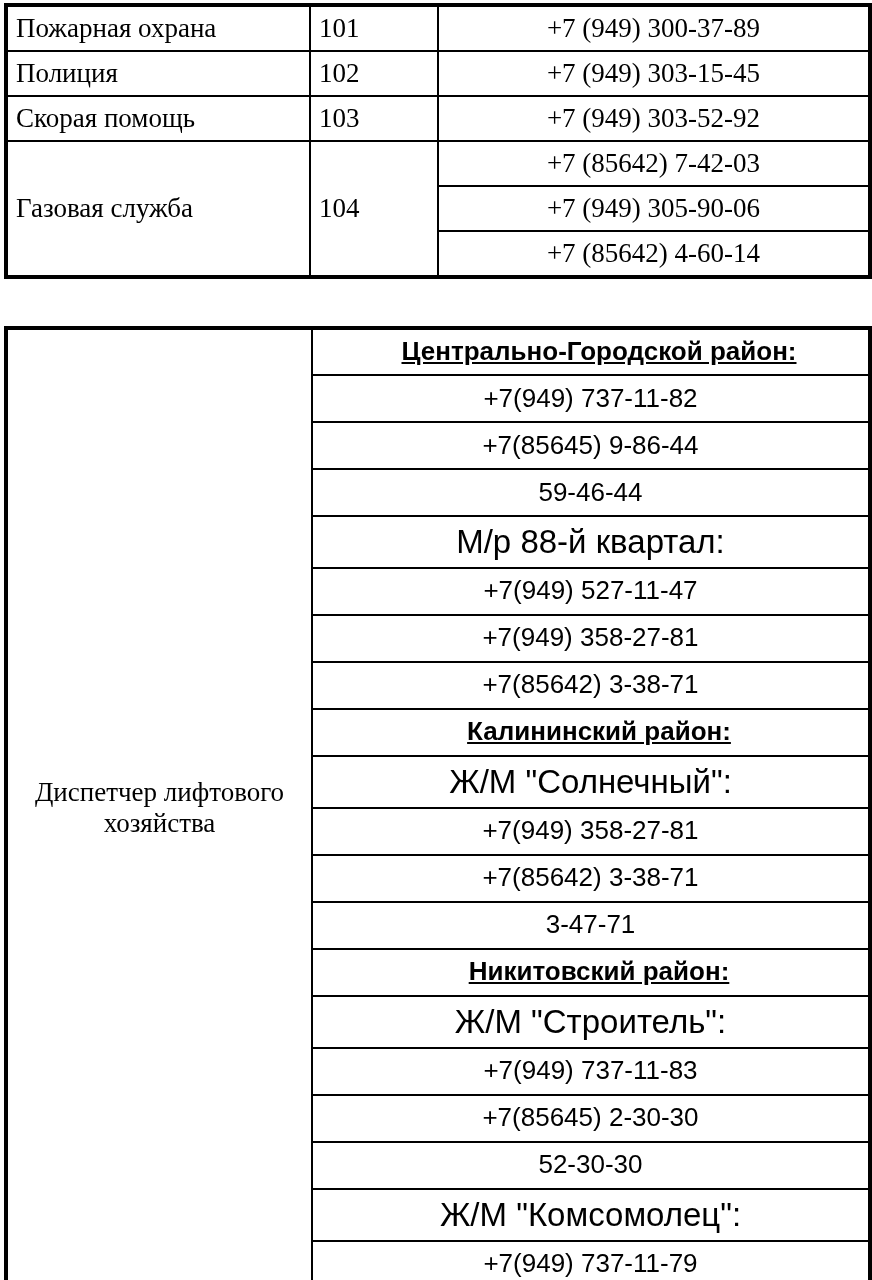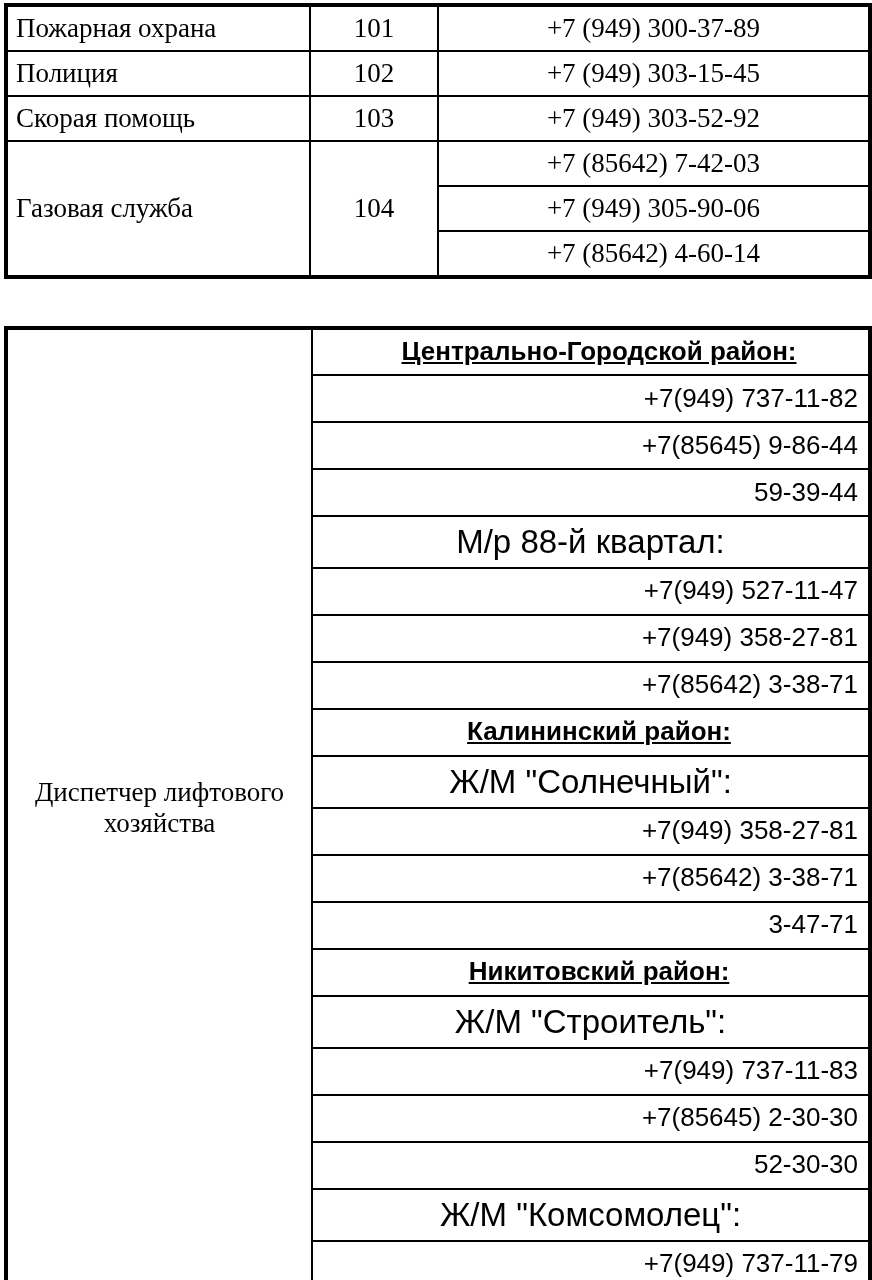--- a/index.html
+++ b/index.html
@@ -34,21 +34,21 @@
   .table-emergency td {
     border: 2px solid #000000;
     font-size: 27px;
     line-height: 1.15;
     padding: 6px 8px;
     height: 38px;
     box-sizing: border-box;
     font-family: "Liberation Serif", serif;
   }
   .col-name { width: 304px; text-align: left; }
-  .col-num  { width: 128px; text-align: center; }
+  .col-num  { width: 128px; text-align: left; }
   .col-tel  { width: 432px; text-align: center; }
 
   
   .table-emergency {
     border: 4px solid #000000;
   }
 
   
   .table-dispatcher {
     position: absolute;
@@ -68,21 +68,21 @@
     box-sizing: border-box;
     font-family: "Liberation Serif", serif;
   }
   .disp-label {
     width: 306px;
     text-align: center;
     vertical-align: middle;
     font-size: 27px;
     line-height: 1.35;
   }
-  .disp-val { width: 558px; text-align: right; }
+  .disp-val { width: 558px; text-align: center; }
   .disp-val.headline {
     text-align: center;
     font-weight: bold;
     text-decoration: underline;
     font-family: "Liberation Sans", sans-serif;
     font-size: 26px;
     padding-left: 27px;
   }
   .disp-val.sub {
     text-align: center;
@@ -142,21 +142,21 @@
         <td class="disp-label" rowspan="20">Диспетчер лифтового хозяйства</td>
         <td class="disp-val headline">Центрально-Городской район:</td>
       </tr>
       <tr>
         <td class="disp-val plain-sans">+7(949) 737-11-82</td>
       </tr>
       <tr>
         <td class="disp-val plain-sans">+7(85645) 9-86-44</td>
       </tr>
       <tr>
-        <td class="disp-val plain-sans">59-39-44</td>
+        <td class="disp-val plain-sans">59-46-44</td>
       </tr>
       <tr>
         <td class="disp-val sub">М/р 88-й квартал:</td>
       </tr>
       <tr>
         <td class="disp-val plain-sans">+7(949) 527-11-47</td>
       </tr>
       <tr>
         <td class="disp-val plain-sans">+7(949) 358-27-81</td>
       </tr>

